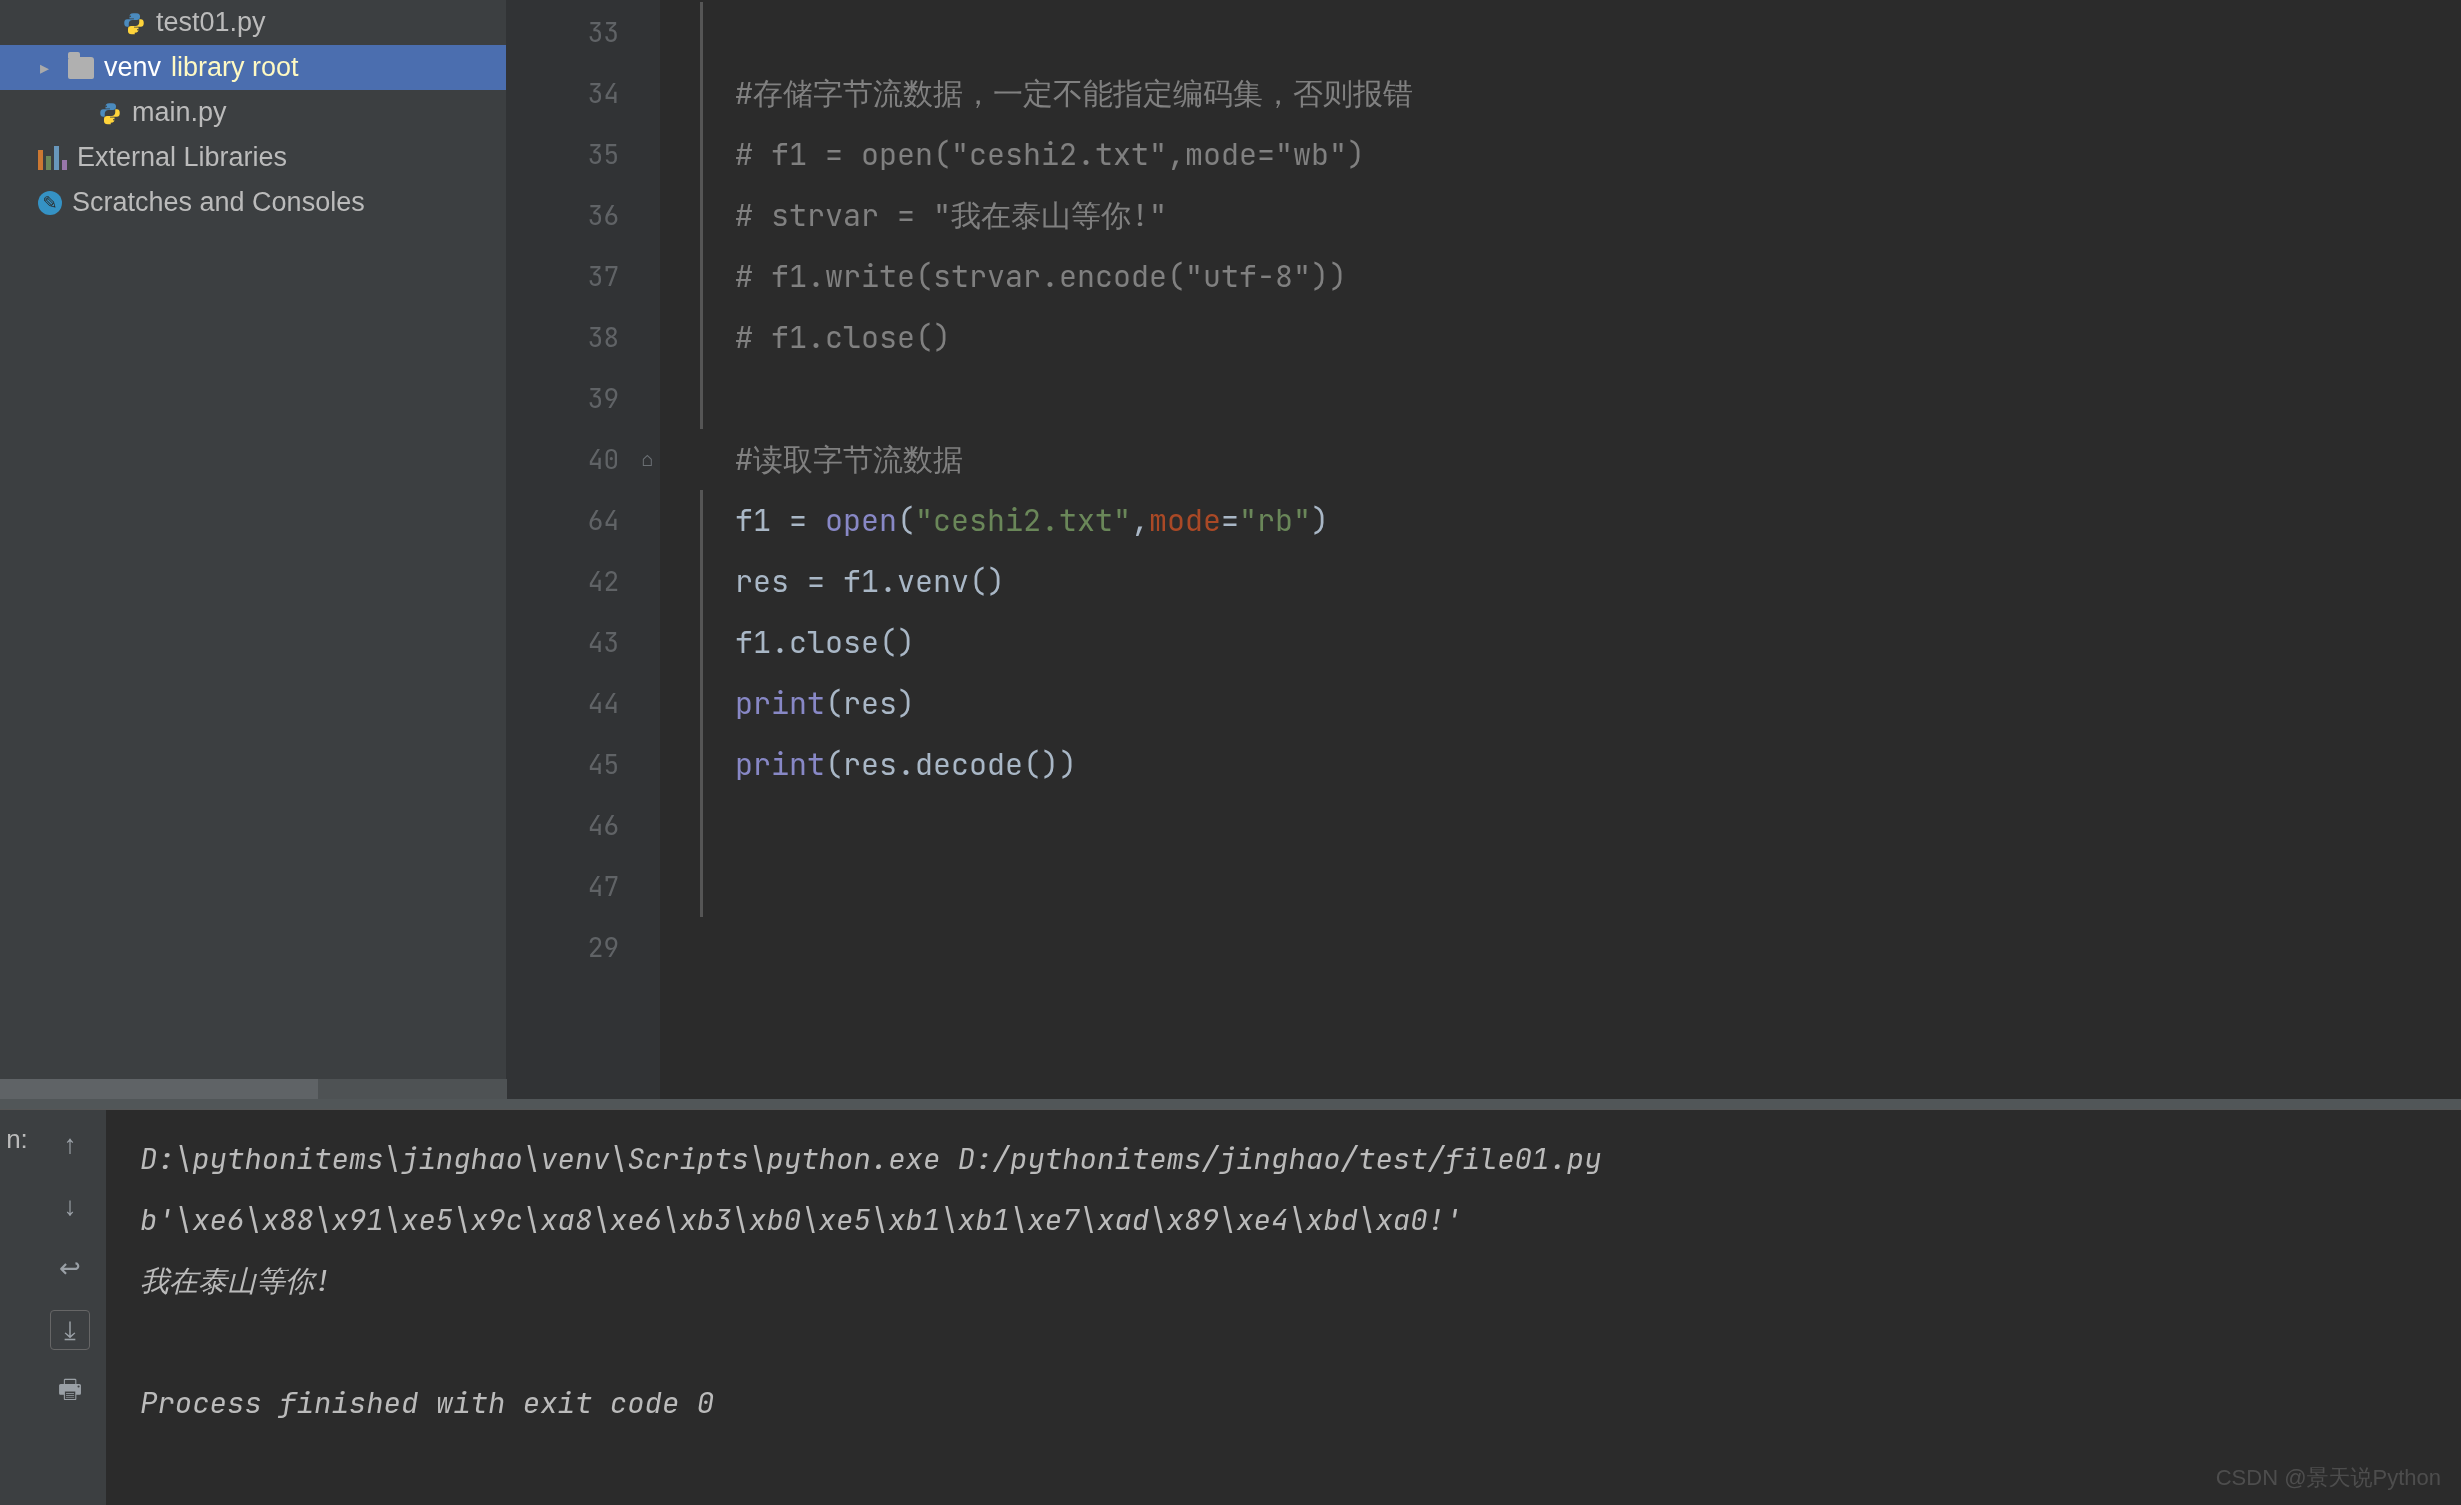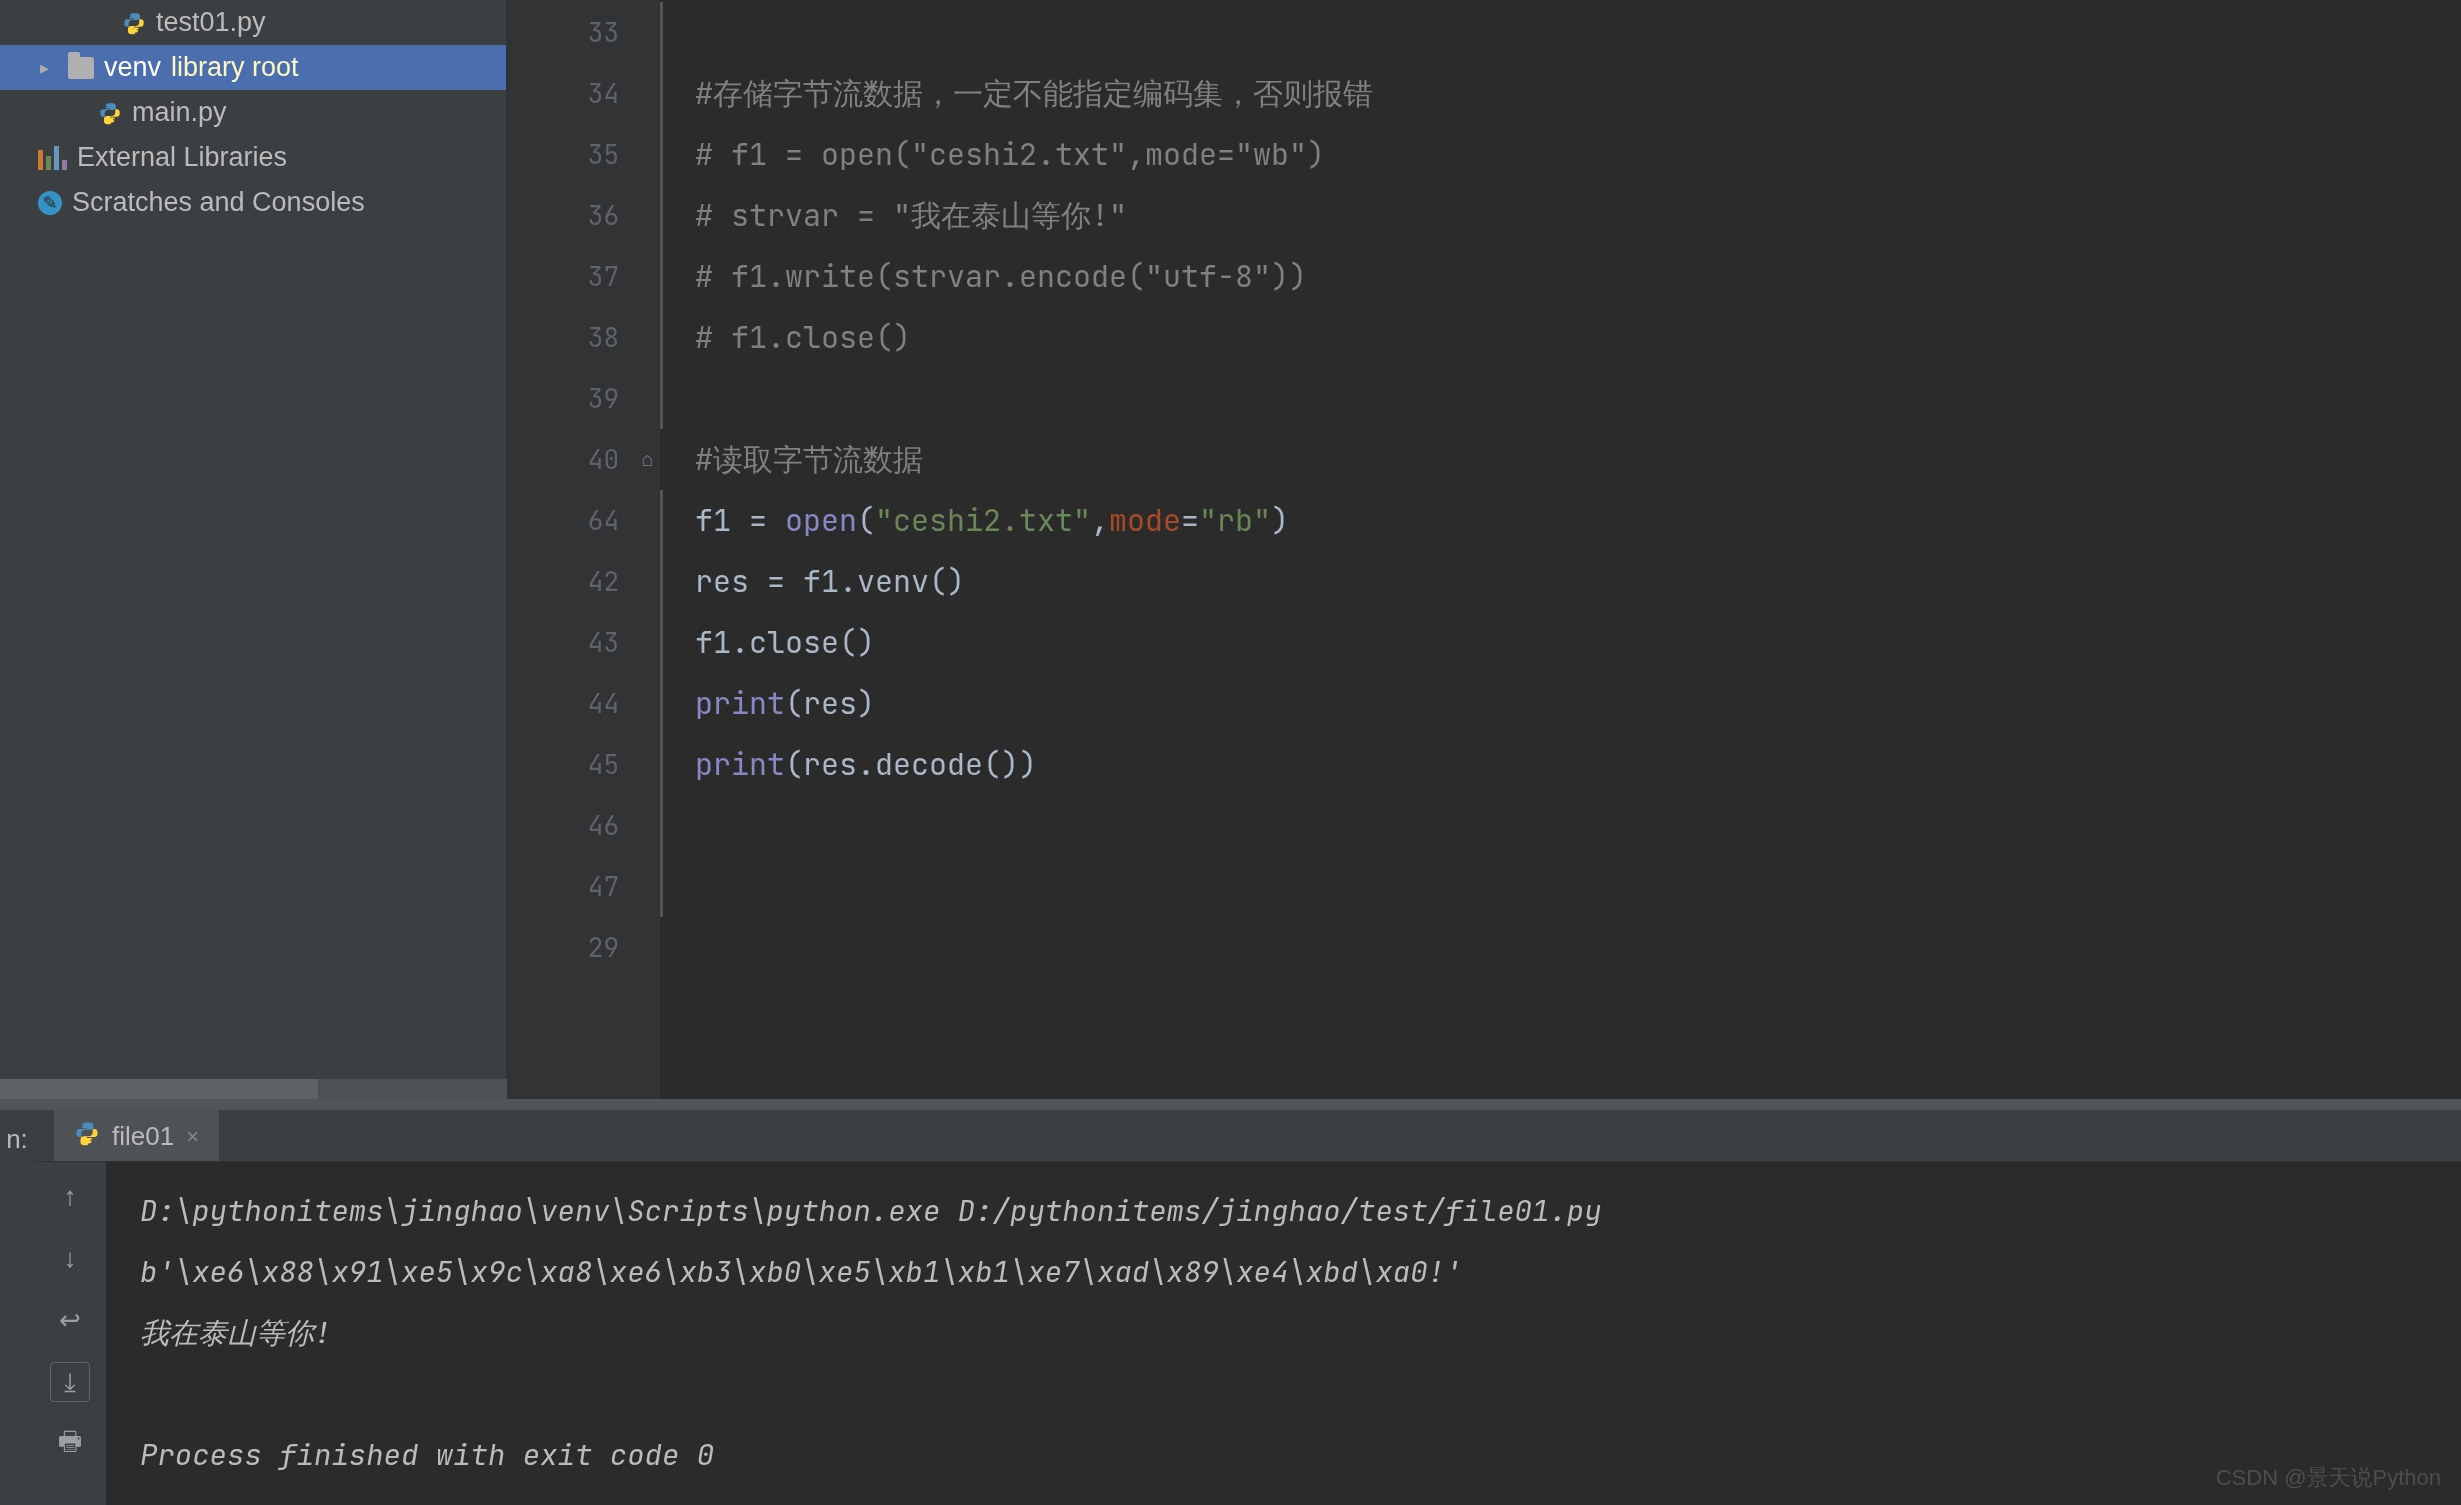--- a/index.html
+++ b/index.html
@@ -29,21 +29,21 @@
 .sidebar .scratch-icon { width:24px; height:24px; border-radius:50%; background:#3592c4; display:inline-flex; align-items:center; justify-content:center; color:#2b2b2b; font-size:18px;}
 .hscroll { height:20px; background:#4e5254; width:507px; }
 .hscroll-thumb { height:20px; width:318px; background:#5f6366; }
 
 
 .editor { flex:1; background:#2b2b2b; display:flex; position:relative; }
 .gutter { width:153px; background:#313335; text-align:right; color:#606366; font-family:"JetBrains Mono",Consolas,monospace; font-size:26px; padding-top:2px; user-select:none; border-right:1px solid #313335;}
 .gutter .ln { height:61px; line-height:61px; padding-right:40px; position:relative;}
 .gutter .ln.fold::after{ content:"⌂"; position:absolute; right:6px; top:0; color:#6a6f73; font-size:20px;}
 .code { flex:1; font-family:"JetBrains Mono",Consolas,monospace; font-size:30px; color:#a9b7c6; padding-top:2px; position:relative;}
-.code .cl { height:61px; line-height:61px; white-space:pre; padding-left:32px; border-left:3px solid #555555;}
+.code .cl { height:61px; line-height:61px; white-space:pre; padding-left:32px; border-left:3px solid #555555;margin-left:40px;}
 .code .cl.noind { border-left:3px solid transparent; padding-left:32px;}
 .c-comment { color:#808080; }
 .c-str { color:#6a8759; }
 .c-builtin { color:#8888c6; }
 .c-param { color:#aa4926;text-align:right; }
 
 
 .bottom-strip { height:10px; background:#515658;}
 .run { background:#2b2b2b; color:#bbbbbb; display:flex; height:396px; border-top:1px solid #555;}
 .run-label { width:34px; background:#3c3f41; display:flex; align-items:flex-start; justify-content:center; padding-top:14px; font-size:26px; color:#bbb;}
@@ -152,32 +152,20 @@
           <div class="cl noind">&nbsp;</div>
         </div>
     </div>
   </div>
 
   <div class="bottom-strip"></div>
 
   <div class="run">
     <div class="run-label">n:</div>
     <div class="run-tabs-wrap">
-      <div class="run-tabs">
-        <div class="run-tab">
-          <span>
-            <svg viewBox="0 0 32 32" width="26" height="26">
-                <path fill="#4b8bbe" d="M15 3c-4 0-5 2-5 4v3h6v1H7c-3 0-4 2-4 5s1 5 4 5h2v-4c0-3 2-5 5-5h6c2 0 4-1 4-4V7c0-2-1-4-5-4h-4zM11 6a1 1 0 110 2 1 1 0 010-2z"></path>
-                <path fill="#ffd43b" d="M17 29c4 0 5-2 5-4v-3h-6v-1h9c3 0 4-2 4-5s-1-5-4-5h-2v4c0 3-2 5-5 5h-6c-2 0-4 1-4 4v3c0 2 1 4 5 4h4zm4-3a1 1 0 110-2 1 1 0 010 2z"></path>
-              </svg>
-          </span>
-          <span>file01</span>
-          <span class="close">×</span>
-        </div>
-      </div>
       <div class="run-body">
         <div class="run-gutter">
           <div class="gbtn">↑</div>
           <div class="gbtn">↓</div>
           <div class="gbtn">↩</div>
           <div class="gbtn boxed">⤓</div>
           <div class="gbtn">🖶</div>
         </div>
         <div class="console" id="console">D:\pythonitems\jinghao\venv\Scripts\python.exe D:/pythonitems/jinghao/test/file01.py
 b'\xe6\x88\x91\xe5\x9c\xa8\xe6\xb3\xb0\xe5\xb1\xb1\xe7\xad\x89\xe4\xbd\xa0!'

